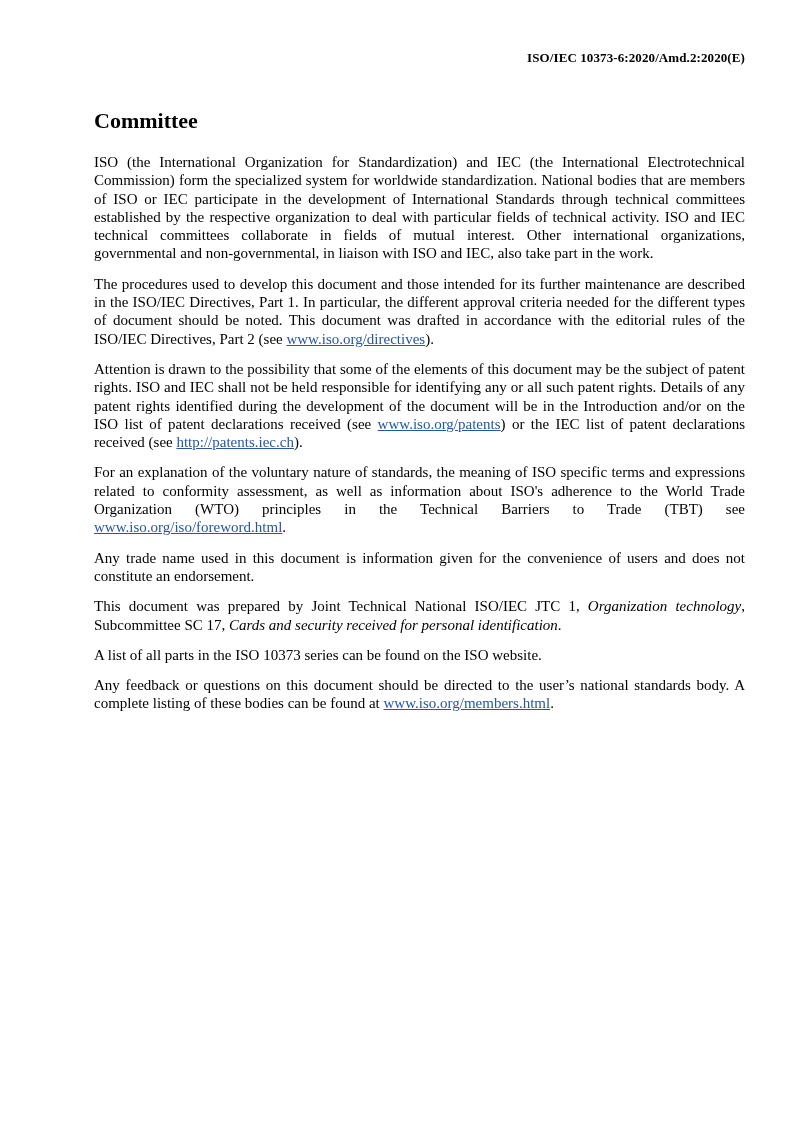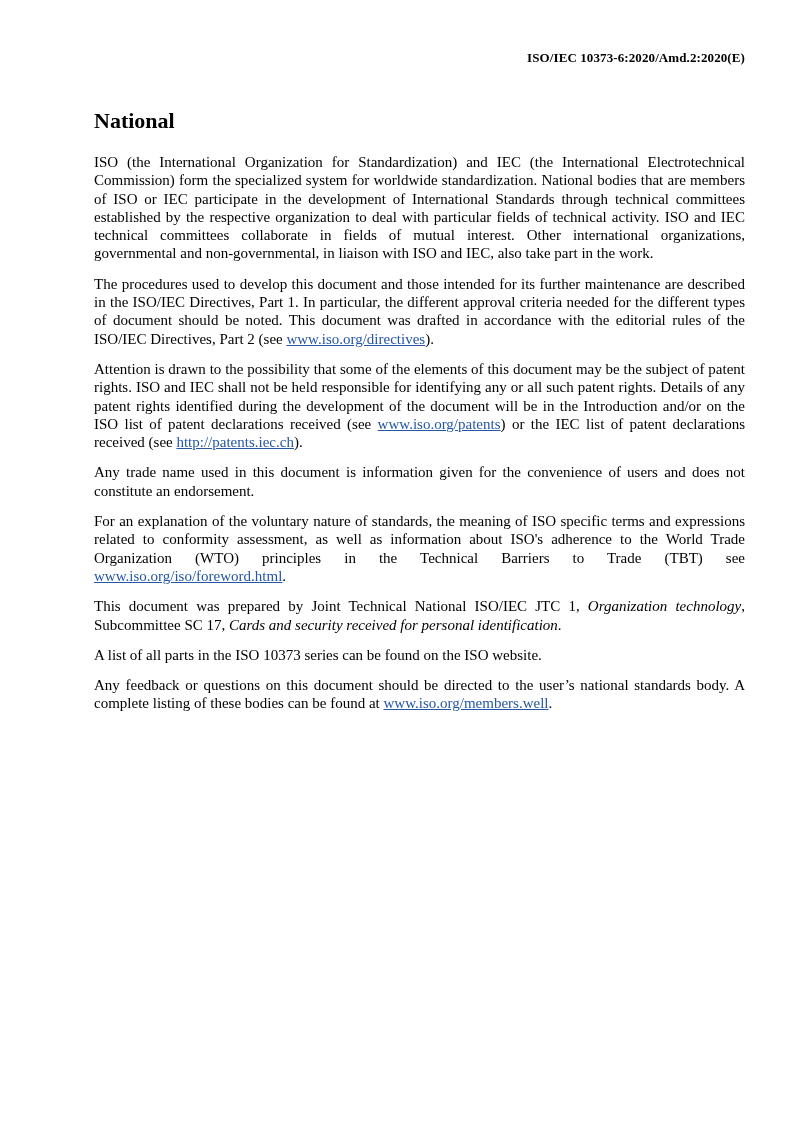--- a/index.html
+++ b/index.html
@@ -72,31 +72,31 @@
 </style>
 </head>
 <body>
 
 <div class="page">
 
   <div class="header-area">
     <div class="doc-ref">ISO/IEC 10373-6:2020/Amd.2:2020(E)</div>
   </div>
 
-  <h1 class="title">National</h1>
+  <h1 class="title">Committee</h1>
 
   <div class="body-area">
     <p><span>ISO (the International Organization for Standardization) and IEC (the International Electrotechnical Commission) form the specialized system for worldwide standardization. National bodies that are members of ISO or IEC participate in the development of International Standards through technical committees established by the respective organization to deal with particular fields of technical activity. ISO and IEC technical committees collaborate in fields of mutual interest. Other international organizations, governmental and non-governmental, in liaison with ISO and IEC, also take part in the work.</span></p>
     <p><span>The procedures used to develop this document and those intended for its further maintenance are described in the ISO/IEC Directives, Part 1. In particular, the different approval criteria needed for the different types of document should be noted. This document was drafted in accordance with the editorial rules of the ISO/IEC Directives, Part 2 (see </span><a href="#" class="doc-link">www.iso.org/directives</a><span>).</span></p>
     <p><span>Attention is drawn to the possibility that some of the elements of this document may be the subject of patent rights. ISO and IEC shall not be held responsible for identifying any or all such patent rights. Details of any patent rights identified during the development of the document will be in the Introduction and/or on the ISO list of patent declarations received (see </span><a href="#" class="doc-link">www.iso.org/patents</a><span>) or the IEC list of patent declarations received (see </span><a href="#" class="doc-link">http://patents.iec.ch</a><span>).</span></p>
+    <p><span>For an explanation of the voluntary nature of standards, the meaning of ISO specific terms and expressions related to conformity assessment, as well as information about ISO's adherence to the World Trade Organization (WTO) principles in the Technical Barriers to Trade (TBT) see </span><a href="#" class="doc-link">www.iso.org/iso/foreword.html</a><span>.</span></p>
     <p><span>Any trade name used in this document is information given for the convenience of users and does not constitute an endorsement.</span></p>
-    <p><span>For an explanation of the voluntary nature of standards, the meaning of ISO specific terms and expressions related to conformity assessment, as well as information about ISO's adherence to the World Trade Organization (WTO) principles in the Technical Barriers to Trade (TBT) see </span><a href="#" class="doc-link">www.iso.org/iso/foreword.html</a><span>.</span></p>
     <p><span>This document was prepared by Joint Technical National ISO/IEC JTC 1, </span><em>Organization technology</em><span>, Subcommittee SC 17, </span><em>Cards and security received for personal identification</em><span>.</span></p>
     <p><span>A list of all parts in the ISO 10373 series can be found on the ISO website.</span></p>
-    <p><span>Any feedback or questions on this document should be directed to the user’s national standards body. A complete listing of these bodies can be found at </span><a href="#" class="doc-link">www.iso.org/members.well</a><span>.</span></p>
+    <p><span>Any feedback or questions on this document should be directed to the user’s national standards body. A complete listing of these bodies can be found at </span><a href="#" class="doc-link">www.iso.org/members.html</a><span>.</span></p>
   </div>
 
   <div class="footer-area">
     <span>© ISO/IEC 2020 – All rights reserved</span>
     <span>iii</span>
   </div>
 
 </div>
 
 </body></html>

